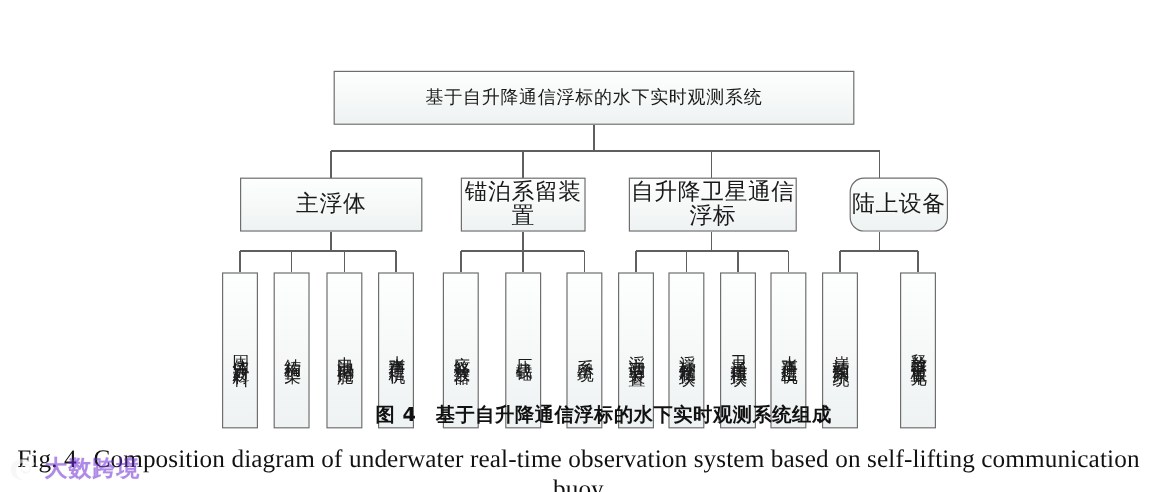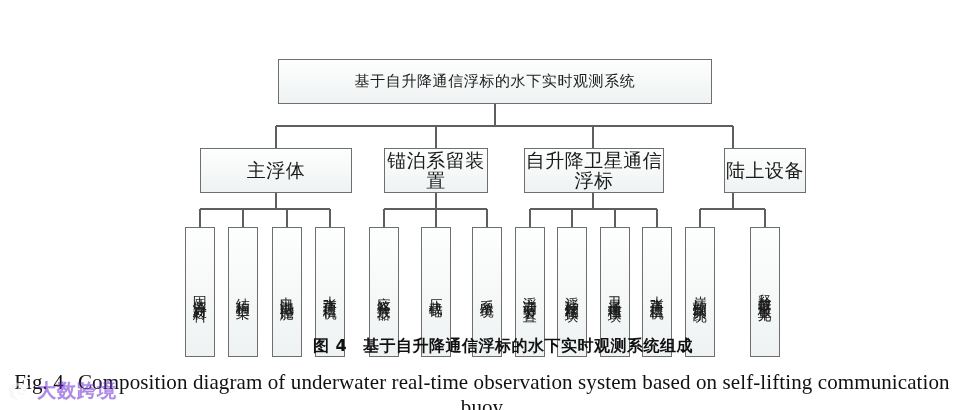--- a/index.html
+++ b/index.html
@@ -194,21 +194,21 @@
   </div>
 
   <div class="node node-group" style="left:384px; width:104px;">
     <span class="label">锚泊系留装置</span>
   </div>
 
   <div class="node node-group" style="left:524px; width:140px;">
     <span class="label">自升降卫星通信浮标</span>
   </div>
 
-  <div class="node node-group" style="left:724px; width:82px;">
+  <div class="node node-group" style="left:708px; width:82px;border-radius:12px;">
     <span class="label">陆上设备</span>
   </div>
 
   <div class="node node-leaf" style="left:185px;">
     <span class="label">固体浮力材料</span>
   </div>
   <div class="node node-leaf" style="left:228px;">
     <span class="label">结构框架</span>
   </div>
   <div class="node node-leaf" style="left:272px;">

